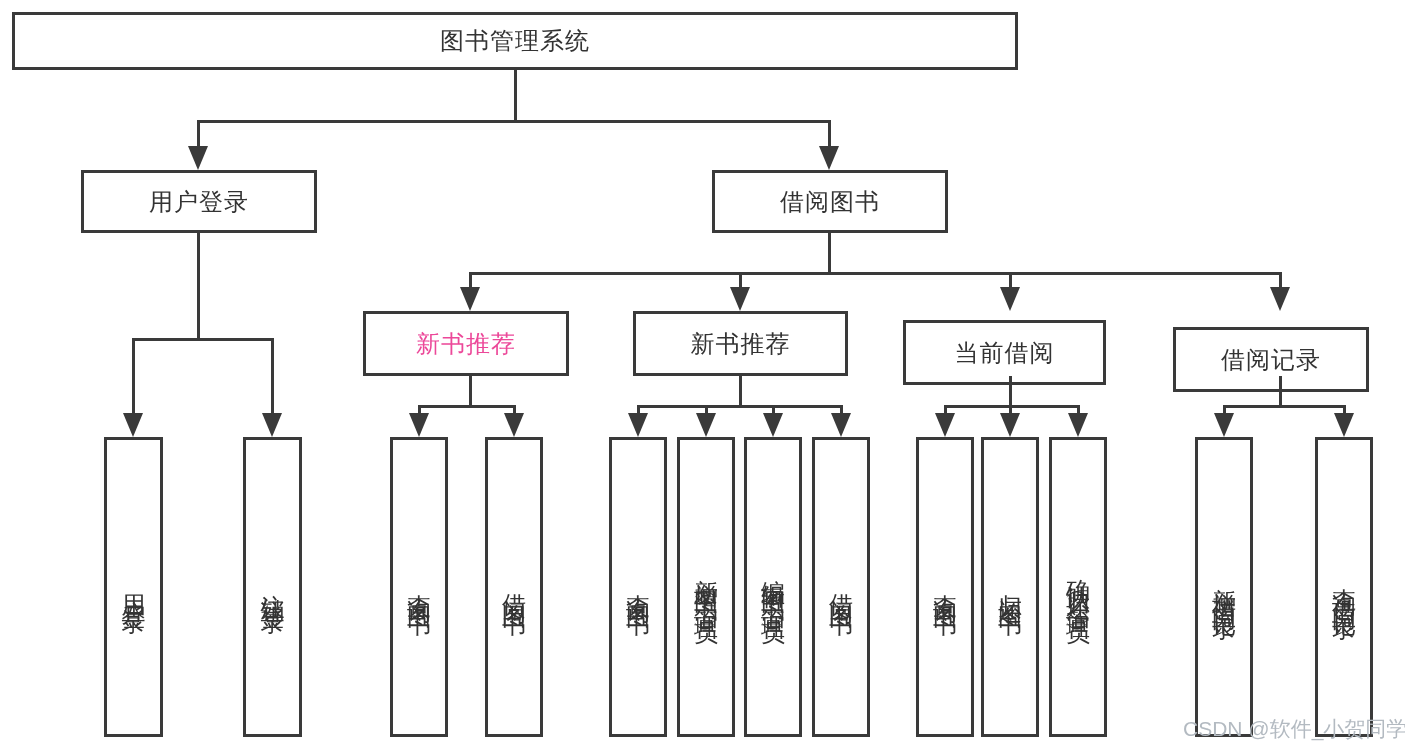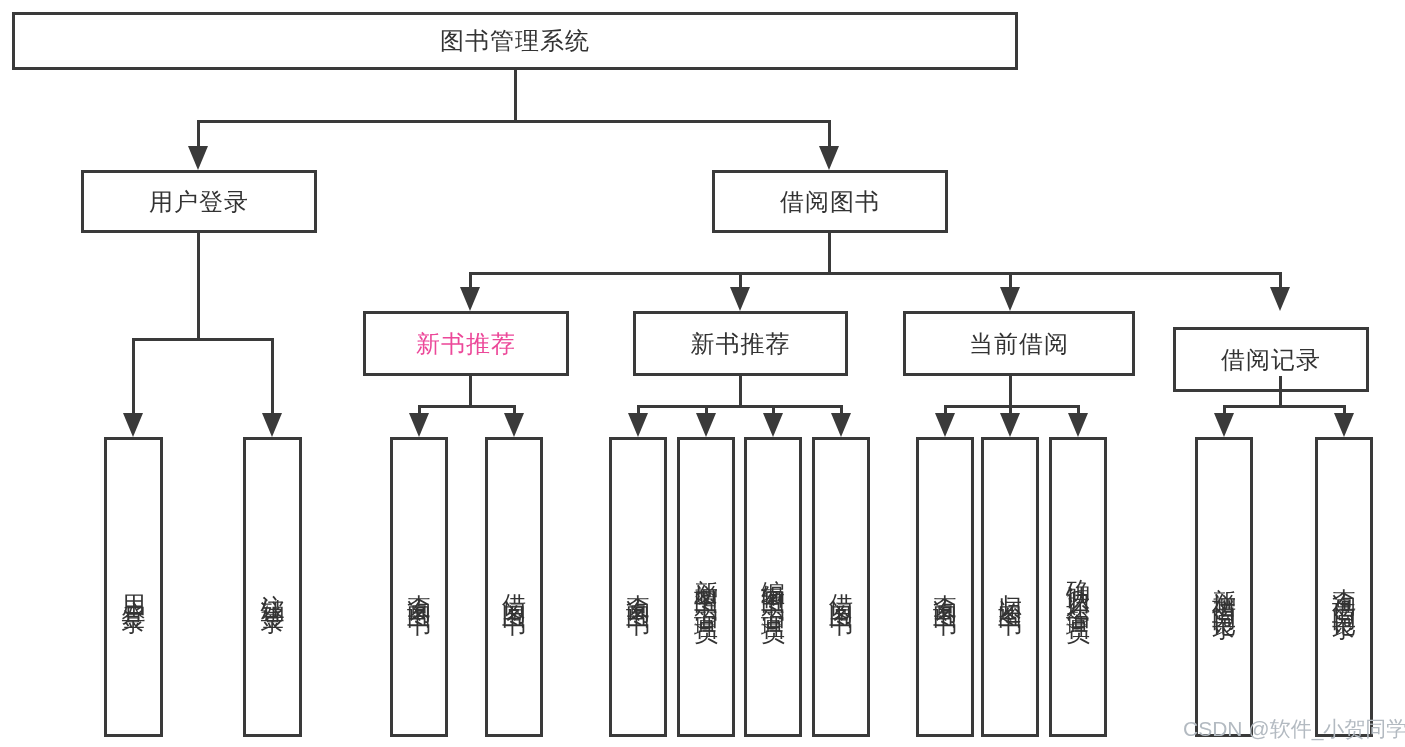--- a/index.html
+++ b/index.html
@@ -62,21 +62,21 @@
   <div class="box" style="left: 712px; top: 170px; width: 236px; height: 63px; border-color: rgb(58, 58, 58); color: rgb(51, 51, 51);">
     <span class="lbl">借阅图书</span>
   </div>
 
   <div class="box" style="left: 363px; top: 311px; width: 206px; height: 65px; border-color: rgb(58, 58, 58); color: #ec4899;">
     <span class="lbl">新书推荐</span>
   </div>
   <div class="box" style="left: 633px; top: 311px; width: 215px; height: 65px; border-color: rgb(58, 58, 58); color: rgb(51, 51, 51);">
     <span class="lbl">新书推荐</span>
   </div>
-  <div class="box" style="left: 903px; top: 311px; width: 232px; height: 65px; border-color: rgb(58, 58, 58); color: rgb(51, 51, 51); justify-content: center;">
+  <div class="box" style="left: 903px; top: 320px; width: 203px; height: 65px; border-color: rgb(58, 58, 58); color: rgb(51, 51, 51); justify-content: center;">
     <span class="lbl">当前借阅</span>
   </div>
   <div class="box" style="left: 1173px; top: 311px; width: 196px; height: 65px; border-color: rgb(58, 58, 58); color: rgb(51, 51, 51); margin-top: 16px;">
     <span class="lbl">借阅记录</span>
   </div>
 
   <div class="box tall" style="left: 104px; top: 437px; width: 59px; height: 300px; border-color: rgb(58, 58, 58); color: rgb(51, 51, 51);">
     <span class="lbl">用户登录</span>
   </div>
   <div class="box tall" style="left: 243px; top: 437px; width: 59px; height: 300px; border-color: rgb(58, 58, 58); color: rgb(51, 51, 51);">

